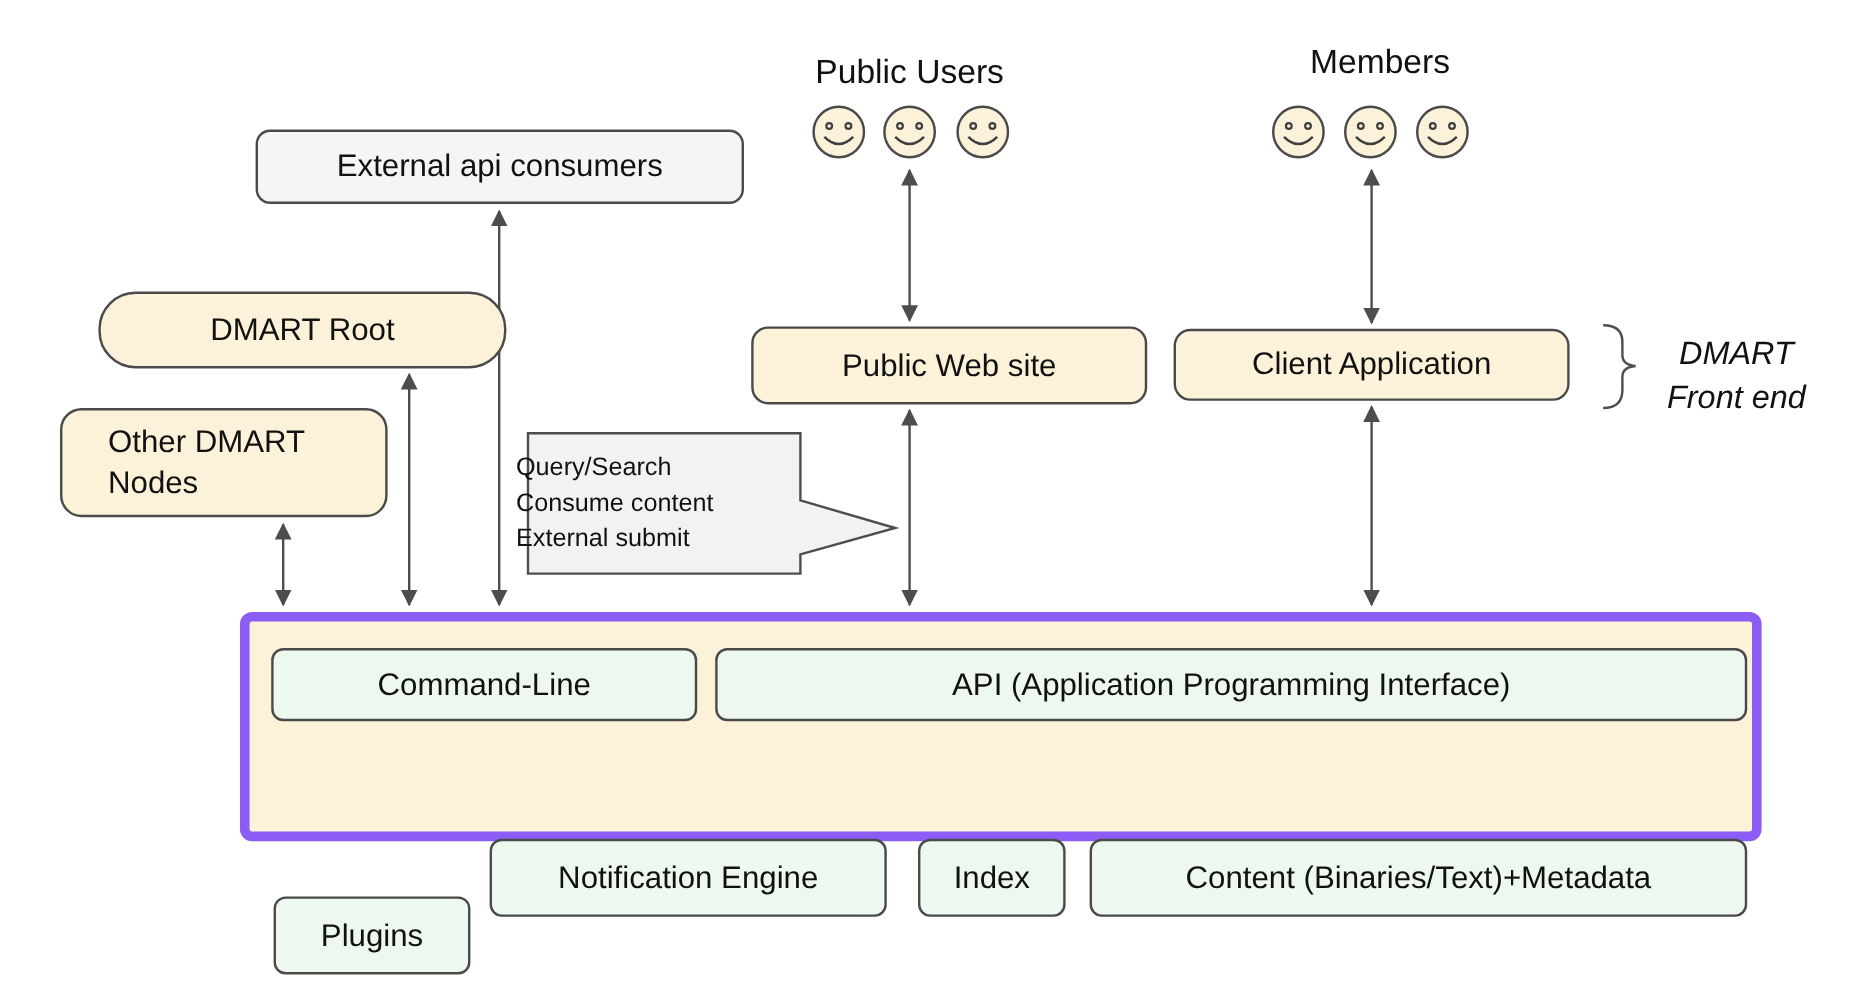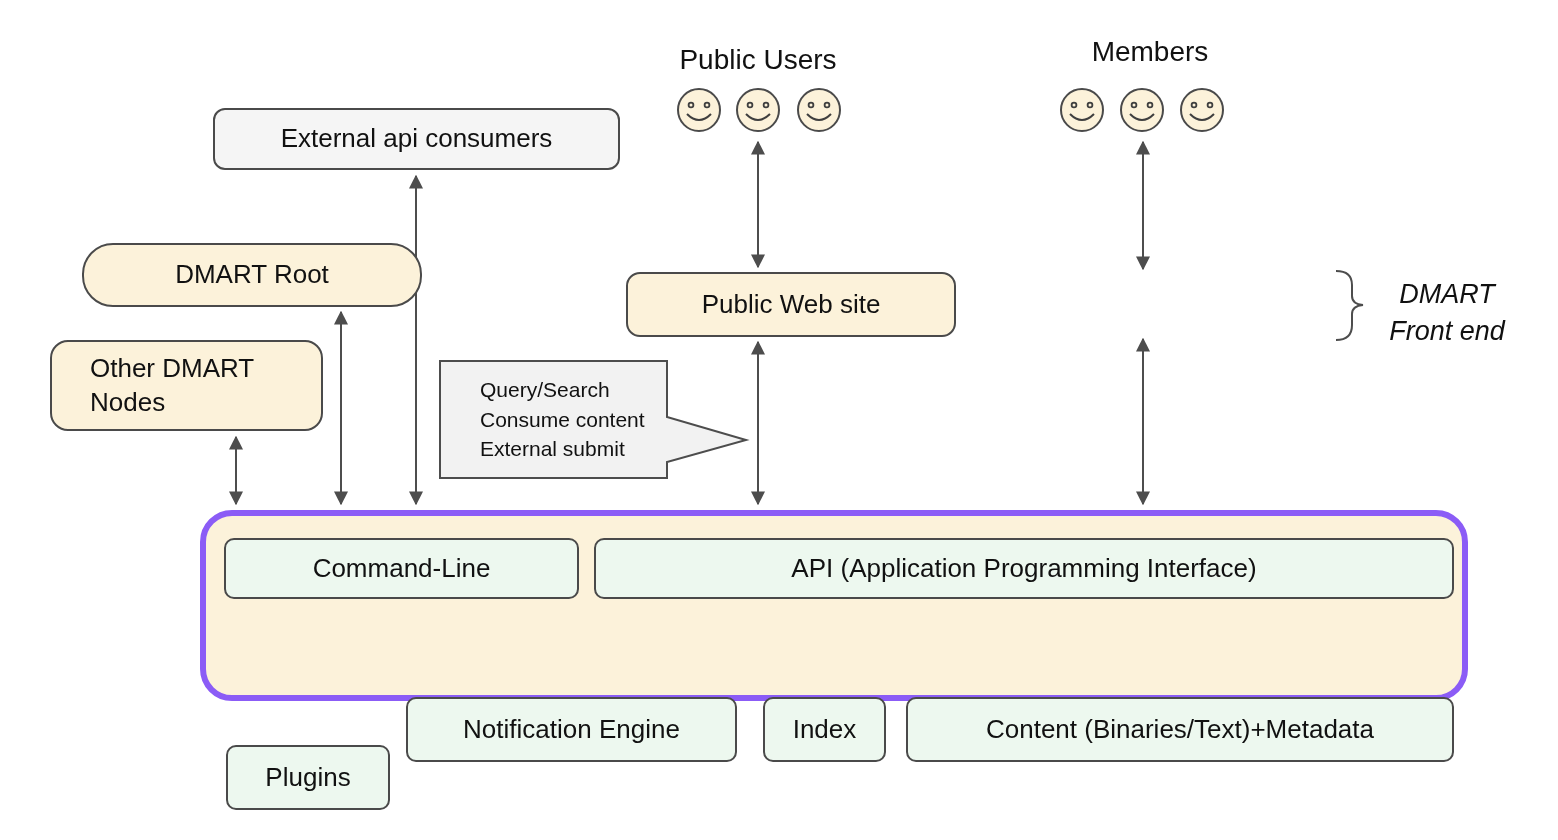--- a/index.html
+++ b/index.html
@@ -20,36 +20,36 @@
   #other-nodes{left:50px;top:340px;width:273px;height:91px;border-radius:18px;padding:0 38px;}
   #public-web{left:593px;top:272px;width:330px;height:65px;border-radius:14px;margin-left:33px;}
   #client-app{left:978px;top:274px;width:330px;height:60px;border-radius:14px;}
   .actor-label{
     position:absolute;text-align:center;font-size:28px;color:#111;
   }
   #public-users-label{left:633px;top:44px;width:250px;}
   #members-label{left:1025px;top:36px;width:250px;}
   #backend{
     position:absolute;left:200px;top:510px;width:1268px;height:191px;
-    background:#FCF2DA;border:6px solid #8b5cf6;border-radius:32px;box-sizing:border-box;
+    background:#FCF2DA;border:8px solid #8b5cf6;border-radius:10px;box-sizing:border-box;
   }
   .bbox{
     position:absolute;display:flex;align-items:center;justify-content:center;
     background:#EDF8EF;border:2px solid #4A4A4A;border-radius:10px;
     box-sizing:border-box;font-size:26px;text-align:center;
   }
   #cmd{left:18px;top:22px;width:355px;height:61px;}
   #api{left:388px;top:22px;width:860px;height:61px;}
   #auth{left:18px;top:103px;width:1230px;height:62px;}
   #plugins{left:20px;top:181px;width:164px;height:65px;margin-top:48px;}
   #notif{left:200px;top:181px;width:331px;height:65px;}
   #index{left:557px;top:181px;width:123px;height:65px;}
   #content{left:700px;top:181px;width:548px;height:65px;}
   #callout-text{
-    position:absolute;left:480px;top:375px;width:210px;
+    position:absolute;left:430px;top:375px;width:210px;
     font-size:21px;line-height:29.5px;color:#111;
   }
   #frontend-label{
     position:absolute;left:1372px;top:276px;width:150px;text-align:center;
     font-size:27px;line-height:37px;color:#111;font-style:italic;
   }
 </style>
 </head>
 <body>
 
@@ -125,20 +125,23 @@
   </div>
   <div class="node cream" id="dmart-root">
     <span>DMART Root</span>
   </div>
   <div class="node cream" id="other-nodes">
     <span>Other DMART Nodes</span>
   </div>
   <div class="node cream" id="public-web">
     <span>Public Web site</span>
   </div>
+  <div class="node cream" id="client-app">
+    <span>Client Application</span>
+  </div>
 
   <div id="callout-text">
     <div>Query/Search</div>
     <div>Consume content</div>
     <div>External submit</div>
   </div>
 
   <div id="frontend-label">
     <div>DMART</div>
     <div>Front end</div>

